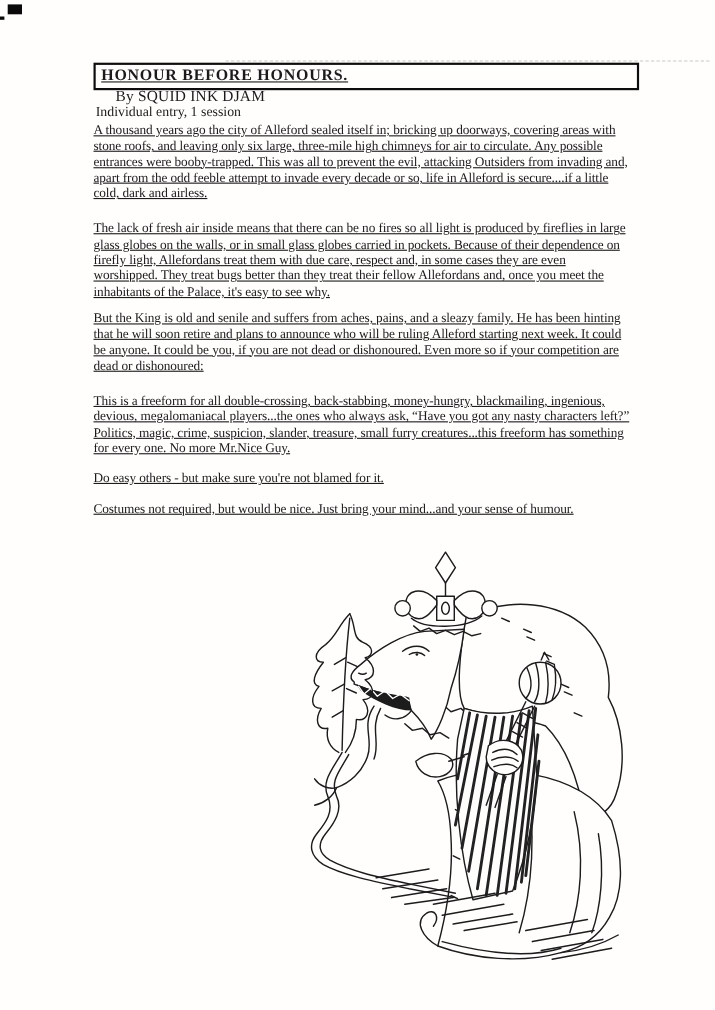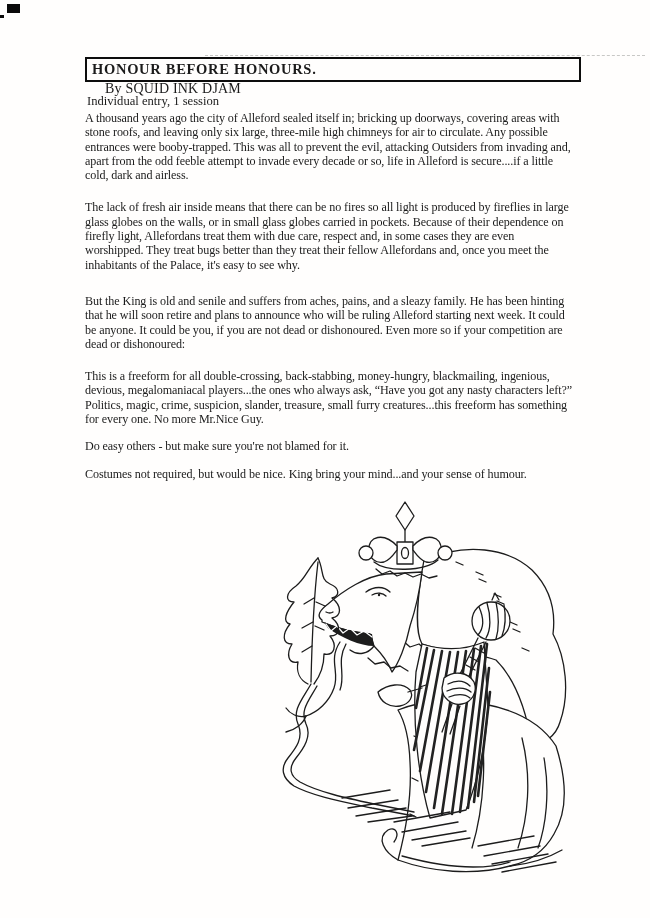--- a/index.html
+++ b/index.html
@@ -10,39 +10,39 @@
     font-family:"Liberation Serif","DejaVu Serif",serif;
     color:#1b1b1b;
     overflow:hidden;
   }
   .artifact-1{position:absolute;left:7px;top:4px;width:13px;height:9px;background:#0a0a0a;}
   .artifact-2{position:absolute;left:0px;top:15px;width:4px;height:3px;background:#0a0a0a;}
   .dotted-line{position:absolute;left:205px;top:55px;width:440px;height:0;border-top:1px dashed #c8c8c6;}
   .title-box{
     position:absolute;left:85px;top:57px;width:492px;height:21px;
     border:2px solid #0d0d0d;background:#fffefd;
-    display:flex;align-items:center;
+    display:flex;align-items:center;text-decoration:underline;
   }
   .title-main{
     font-weight:bold;font-size:14.5px;letter-spacing:0.7px;
     padding-left:5px;white-space:nowrap;
   }
   .title-sub{
     font-weight:bold;font-size:14.5px;letter-spacing:0.5px;
     margin-left:40px;white-space:nowrap;
   }
   .byline{position:absolute;left:105px;top:81px;font-size:14px;letter-spacing:0.2px;}
   .entry-info{position:absolute;left:87px;top:94px;font-size:12.6px;}
   .body-text{
     position:absolute;left:85px;top:111px;width:488px;
     font-size:12.1px;line-height:14.3px;letter-spacing:-0.1px;
   }
-  .body-text p{margin:0;}
+  .body-text p{margin:0;text-decoration:underline;}
   .body-text p.gap-s{margin-top:18px;}
-  .body-text p.gap-m{margin-top:22px;}
+  .body-text p.gap-m{margin-top:10px;}
   .body-text p.gap-l{margin-top:13px;}
   .illus{position:absolute;left:226px;top:496px;}
 </style>
 </head>
 <body>
 
 <div class="page">
 
   <div class="artifact-1"></div>
   <div class="artifact-2"></div>
@@ -54,21 +54,21 @@
 
   <div class="byline">By  SQUID INK DJAM</div>
   <div class="entry-info">Individual entry, 1 session</div>
 
   <div class="body-text">
     <p>A thousand years ago the city of Alleford sealed itself in; bricking up doorways, covering areas with stone roofs, and leaving only six large, three-mile high chimneys for air to circulate.  Any possible entrances were booby-trapped.  This was all to prevent the evil, attacking Outsiders from invading and, apart from the odd feeble attempt to invade every decade or so, life in Alleford is secure....if a little cold, dark and airless.</p>
     <p class="gap-s">The lack of fresh air inside means that there can be no fires so all light is produced by fireflies in large glass globes on the walls, or in small glass globes carried in pockets.  Because of their dependence on firefly light, Allefordans treat them with due care, respect and, in some cases they are even worshipped.  They treat bugs better than they treat their fellow Allefordans and, once you meet the inhabitants of the Palace, it's easy to see why.</p>
     <p class="gap-m">But the King is old and senile and suffers from aches, pains, and a sleazy family.  He has been hinting that he will soon retire and plans to announce who will be ruling Alleford starting next week.  It could be anyone.  It could be you, if you are not dead or dishonoured.  Even more so if your competition are dead or dishonoured:</p>
     <p class="gap-s">This is a freeform for all double-crossing, back-stabbing, money-hungry, blackmailing, ingenious, devious, megalomaniacal players...the ones who always ask, “Have you got any nasty characters left?” Politics, magic, crime, suspicion, slander, treasure, small furry creatures...this freeform has something for every one.  No more Mr.Nice Guy.</p>
     <p class="gap-l">Do easy others - but make sure you're not blamed for it.</p>
-    <p class="gap-l">Costumes not required, but would be nice.  King bring your mind...and your sense of humour.</p>
+    <p class="gap-l">Costumes not required, but would be nice.  Just bring your mind...and your sense of humour.</p>
   </div>
 
   <svg class="illus" width="345" height="390" viewBox="0 0 345 390" xmlns="http://www.w3.org/2000/svg">
     <g stroke="#1c1c1c" fill="none" stroke-width="1.3" stroke-linecap="round" stroke-linejoin="round">
 
       <g>
         <path fill="#fffefd" d="M198,64 C240,46 282,52 306,74 C324,92 330,114 327,138 C340,162 344,198 334,226 C330,240 318,248 306,250 C300,212 288,182 270,164 C248,156 220,156 196,148 C188,134 192,96 198,64 Z"></path>
         <path d="M176,144 l8,7 l9,-3 l8,7 l9,-3 l8,6 l9,-3 l8,5"></path>
         <path d="M250,76 l7,3 M253,83 l7,3"></path>
         <path d="M268,98 l7,3 M271,105 l7,3"></path>

